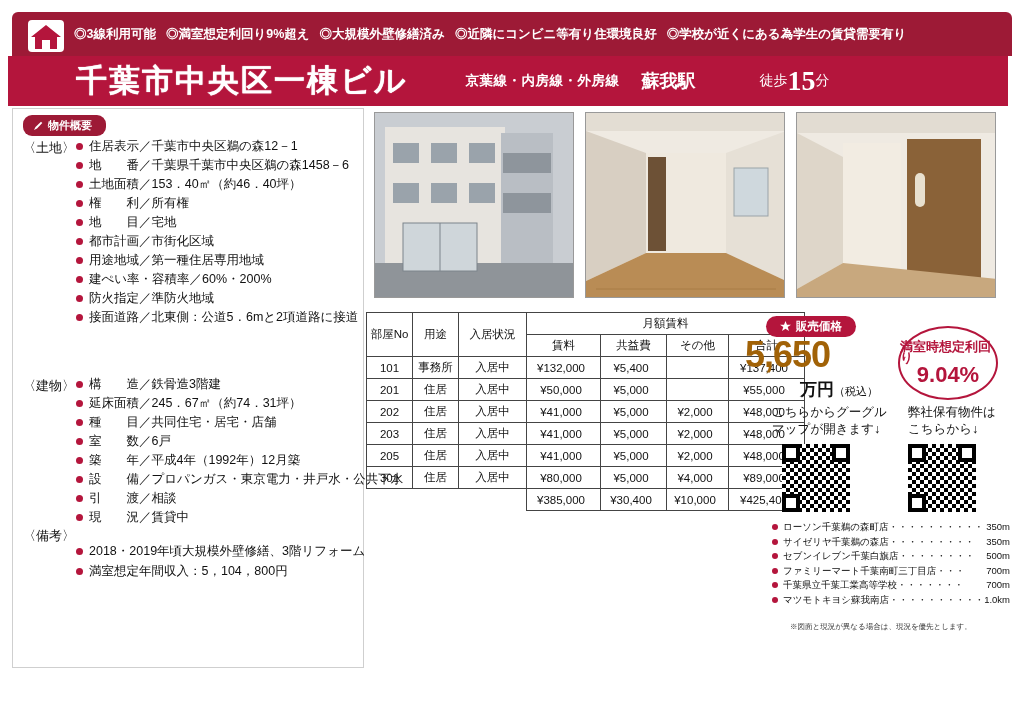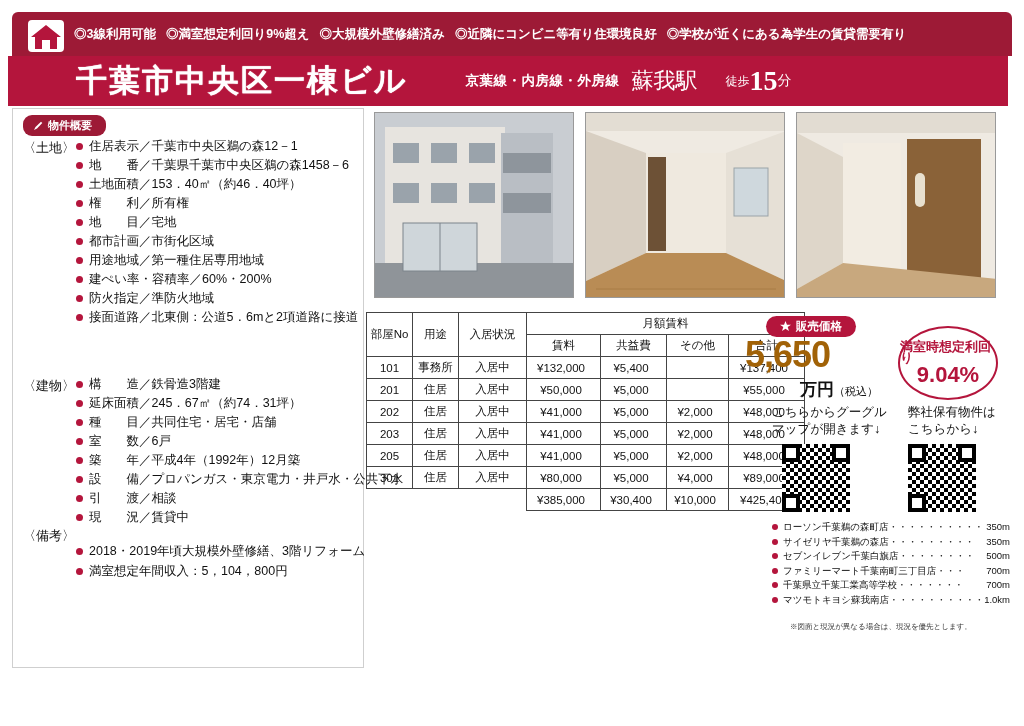--- a/index.html
+++ b/index.html
@@ -50,24 +50,24 @@
     letter-spacing: 2px;
     margin-left: 48px;
     text-shadow: 0 0 1px #fff;
   }
   .line-names {
     font-size: 13.5px; font-weight: bold;
     margin-left: 58px;
     letter-spacing: 0.5px;
   }
   .station {
-    font-size: 22px; font-weight: normal;
-    margin-left: 12px;
-  }
-  .walk-label { font-size: 12px; margin-left: 28px; }
+    font-size: 18px; font-weight: bold;
+    margin-left: 22px;
+  }
+  .walk-label { font-size: 14px; margin-left: 64px; }
   .walk-min { font-size: 28px; font-weight: bold; font-family: Liberation Serif, serif; }
   .walk-unit { font-size: 14px; }
   
   .left-panel {
     position: absolute; left: 12px; top: 108px;
     width: 352px; height: 560px;
     background: #ffffff;
     border: 1px solid #cfcfcf;
   }
   .gaiyou-tab {

